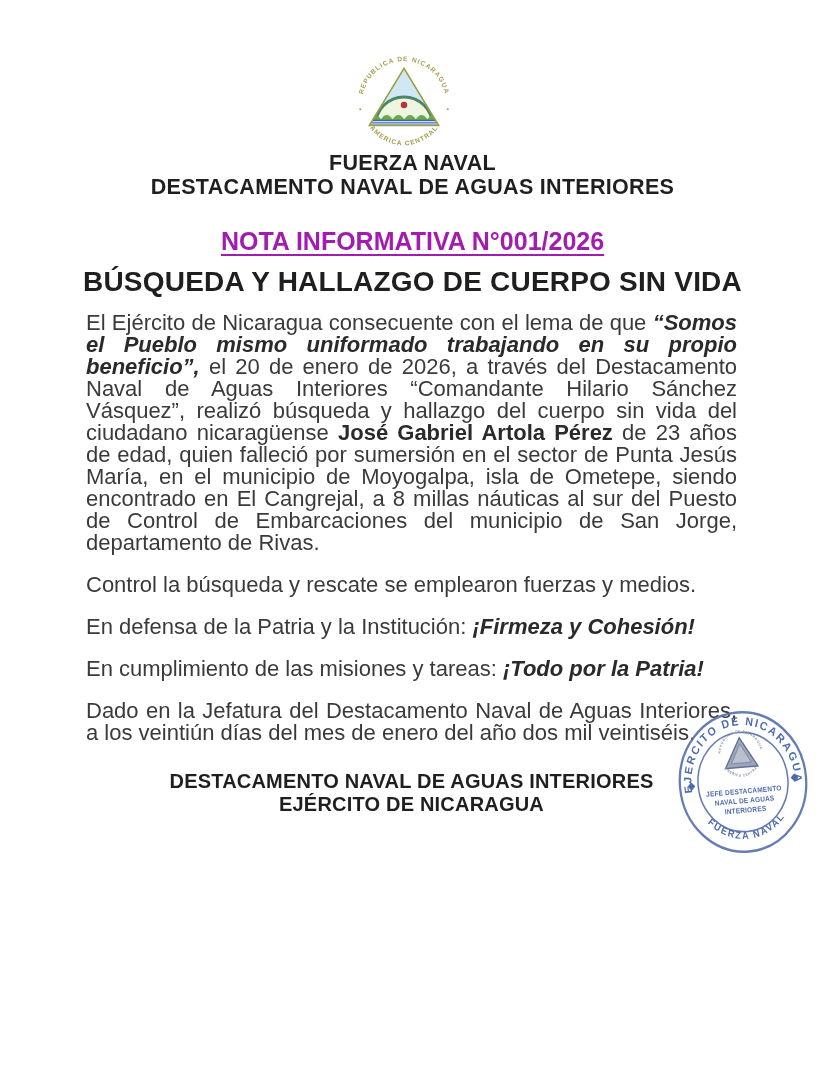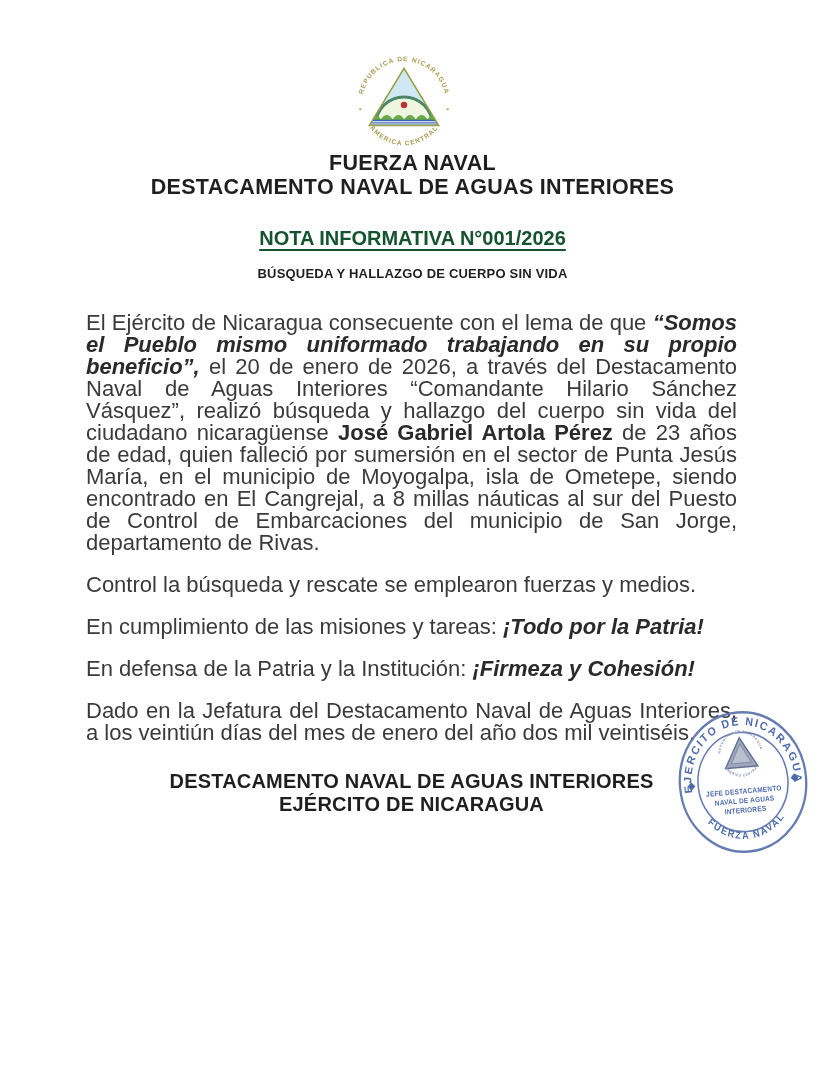--- a/index.html
+++ b/index.html
@@ -9,26 +9,26 @@
   }
   
   .emblem{position:absolute; left:349px; top:52px; width:110px; height:98px;}
   .emblem svg{width:100%; height:100%;}
   .emblem-arc{font-family:"Liberation Sans",sans-serif; font-weight:700; font-size:6.5px; fill:#a79d4e; letter-spacing:1px;}
   
   .org-block{position:absolute; left:0; right:0; top:151px; text-align:center; color:#1f1f1f;}
   .org-line{font-size:21.5px; font-weight:700; line-height:24px; letter-spacing:0.3px;}
   .nota-title{
     position:absolute; left:0; right:0; top:227px; text-align:center;
-    font-size:20px; font-weight:700; color:#14532d;
+    font-size:25px; font-weight:700; color:#a21caf;
   }
   .nota-title span{text-decoration:underline; text-decoration-thickness:2px; text-underline-offset:4px;}
   .subject{
     position:absolute; left:0; right:0; top:266px; text-align:center;
-    font-size:13px; font-weight:700; color:#1f1f1f; letter-spacing:0.2px;
+    font-size:28px; font-weight:700; color:#1f1f1f; letter-spacing:0.2px;
   }
   
   .body-text{
     position:absolute; left:86px; top:312px; width:651px;
     font-size:22px; line-height:22px; color:#3a3a3a; text-align:justify;
   }
   .body-text p{margin:0 0 20px 0;}
   .bi{font-weight:700; font-style:italic; color:#2a2a2a;}
   .b{font-weight:700; color:#2a2a2a;}
   
@@ -83,22 +83,22 @@
 
   <div class="nota-title">
     <span>NOTA INFORMATIVA N°001/2026</span>
   </div>
 
   <div class="subject">BÚSQUEDA Y HALLAZGO DE CUERPO SIN VIDA</div>
 
   <div class="body-text">
     <p><span>El Ejército de Nicaragua consecuente con el lema de que </span><span class="bi">“Somos el Pueblo mismo uniformado trabajando en su propio beneficio”,</span><span> el 20 de enero de 2026, a través del Destacamento Naval de Aguas Interiores “Comandante Hilario Sánchez Vásquez”, realizó búsqueda y hallazgo del cuerpo sin vida del ciudadano nicaragüense </span><span class="b">José Gabriel Artola Pérez</span><span> de 23 años de edad, quien falleció por sumersión en el sector de Punta Jesús María, en el municipio de Moyogalpa, isla de Ometepe, siendo encontrado en El Cangrejal, a 8 millas náuticas al sur del Puesto de Control de Embarcaciones del municipio de San Jorge, departamento de Rivas.</span></p>
     <p>Control la búsqueda y rescate se emplearon fuerzas y medios.</p>
+    <p><span>En defensa de la Patria y la Institución: </span><span class="bi">¡Firmeza y Cohesión!</span></p>
     <p><span>En cumplimiento de las misiones y tareas: </span><span class="bi">¡Todo por la Patria!</span></p>
-    <p><span>En defensa de la Patria y la Institución: </span><span class="bi">¡Firmeza y Cohesión!</span></p>
     <p>Dado en la Jefatura del Destacamento Naval de Aguas Interiores, a los veintiún días del mes de enero del año dos mil veintiséis.</p>
   </div>
 
   <div class="footer-block">
     <div>DESTACAMENTO NAVAL DE AGUAS INTERIORES</div>
     <div>EJÉRCITO DE NICARAGUA</div>
   </div>
 
   <div class="stamp">
     <svg viewBox="0 0 140 140" preserveAspectRatio="none" aria-hidden="true">

